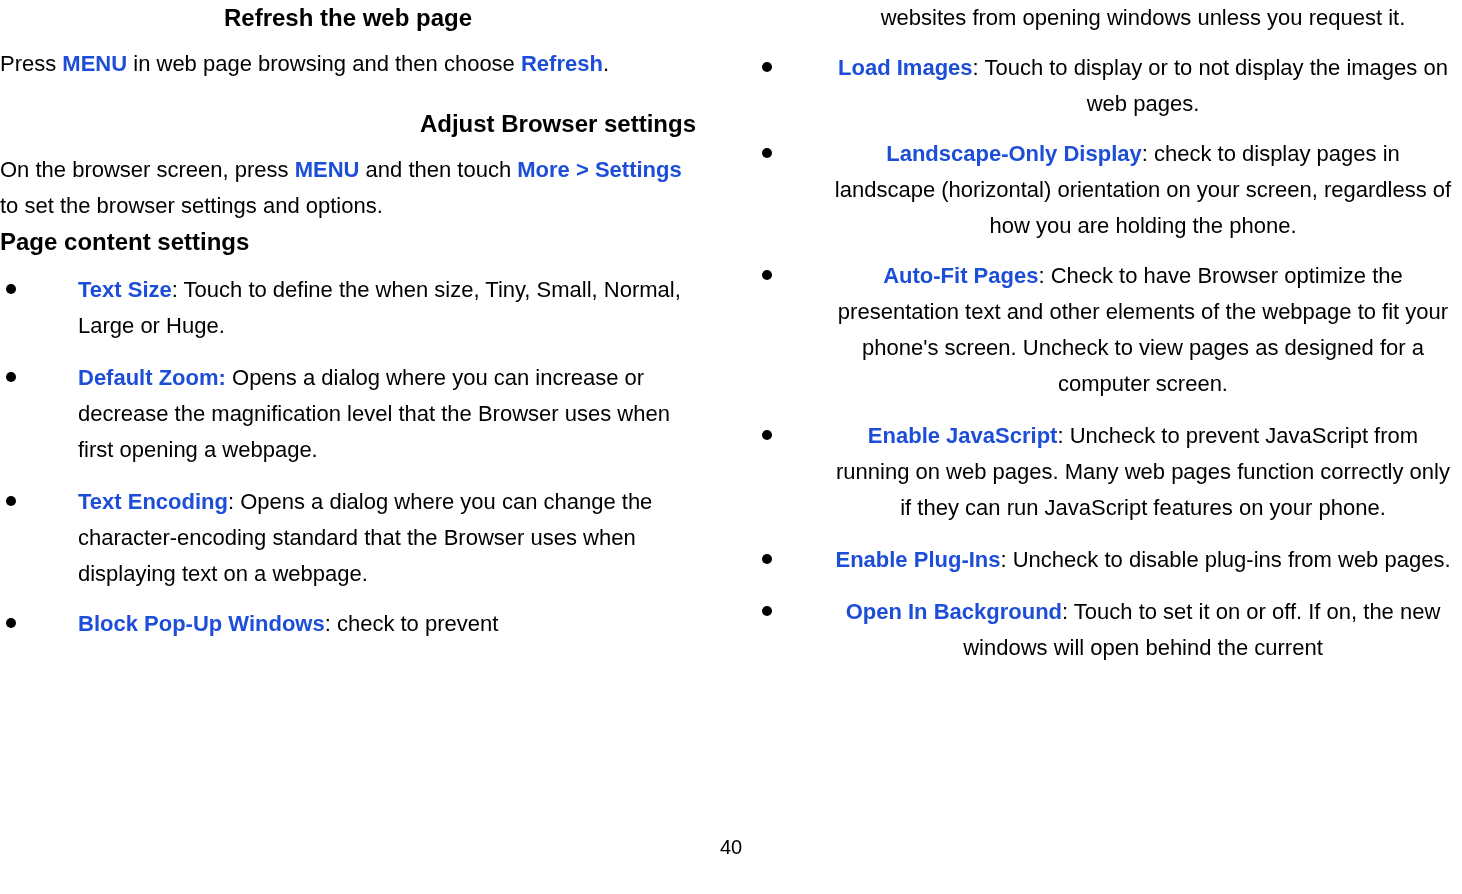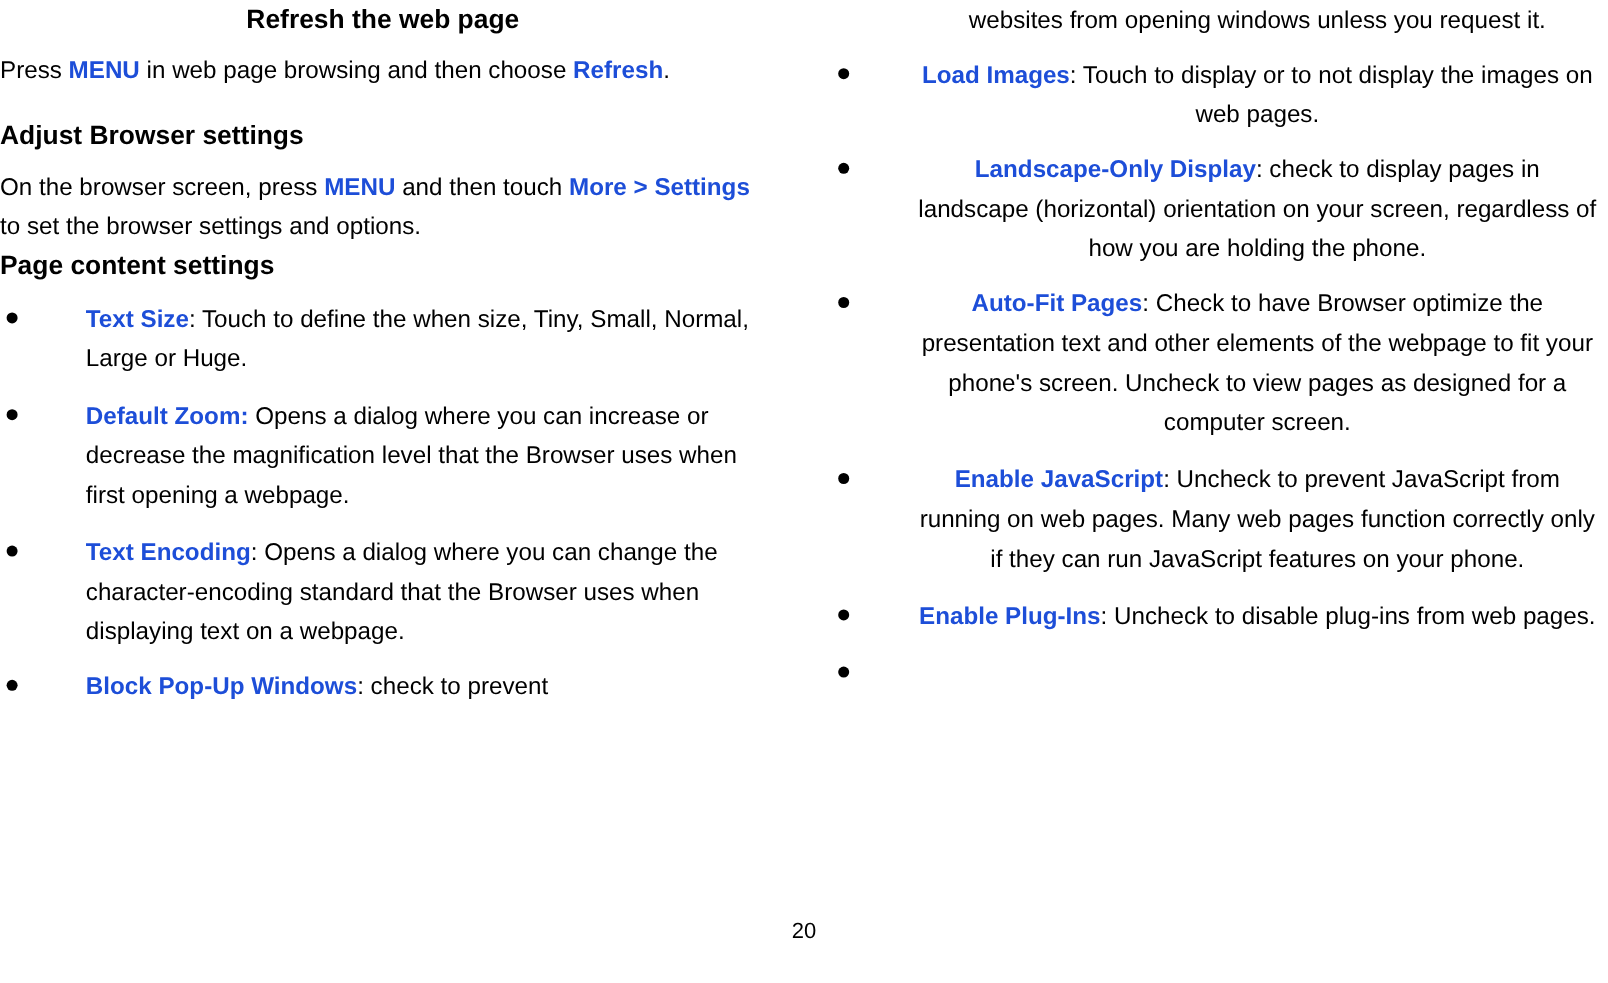--- a/index.html
+++ b/index.html
@@ -2,21 +2,21 @@
 <html><head>
 <meta charset="utf-8">
 <style>
   * { box-sizing: border-box; margin: 0; padding: 0; }
   html, body { width: 1462px; height: 894px; background: #fff; font-family: Arial, Helvetica, sans-serif; color: #000; }
   .page { display: flex; width: 100%; height: 830px; }
   .col { flex: 1; padding: 0 10px 0 0; }
   .col-left { padding-right: 30px; }
   .col-right { padding-left: 30px; text-align: center; }
   h2.section { font-size: 24px; font-weight: bold; text-align: center; margin: 4px 0 14px; }
-  h2.section2 { font-size: 24px; font-weight: bold; text-align: left; margin: 28px 0 14px; }
+  h2.section2 { font-size: 24px; font-weight: bold; text-align: right; margin: 28px 0 14px; }
   p.body { font-size: 22px; line-height: 36px; margin: 0 0 4px; }
   .subhead { font-size: 24px; font-weight: bold; margin: 2px 0 4px; }
   .hl { color: #1d4ed8; font-weight: bold; }
   ul.bullets { list-style: none; padding: 0; margin: 0; }
   ul.bullets > li { display: flex; align-items: flex-start; margin: 16px 0 2px; }
   .dot { width: 10px; height: 10px; background: #000; border-radius: 50%; flex: 0 0 10px; margin: 12px 62px 0 6px; }
   .dot-spaced { margin-top: 12px; margin-bottom: 0; }
   .litext { font-size: 22px; line-height: 36px; flex: 1; }
   .footer { text-align: center; font-size: 20px; padding-top: 6px; }
 </style>
@@ -79,18 +79,19 @@
       <li>
         <span class="dot"></span>
         <span class="litext"><span class="hl">Enable JavaScript</span><span>: </span><span>Uncheck to prevent JavaScript from running on web pages. Many web pages function correctly only if they can run JavaScript features on your phone.</span></span>
       </li>
       <li>
         <span class="dot"></span>
         <span class="litext"><span class="hl">Enable Plug-Ins</span><span>: </span><span>Uncheck to disable plug-ins from web pages.</span></span>
       </li>
       <li>
         <span class="dot"></span>
+        <span class="litext"><span class="hl">Open In Background</span><span>: </span><span>Touch to set it on or off. If on, the new windows will open behind the current</span></span>
       </li>
     </ul>
   </div>
 </div>
 
-<div class="footer">20</div>
+<div class="footer">40</div>
 
 </body></html>

